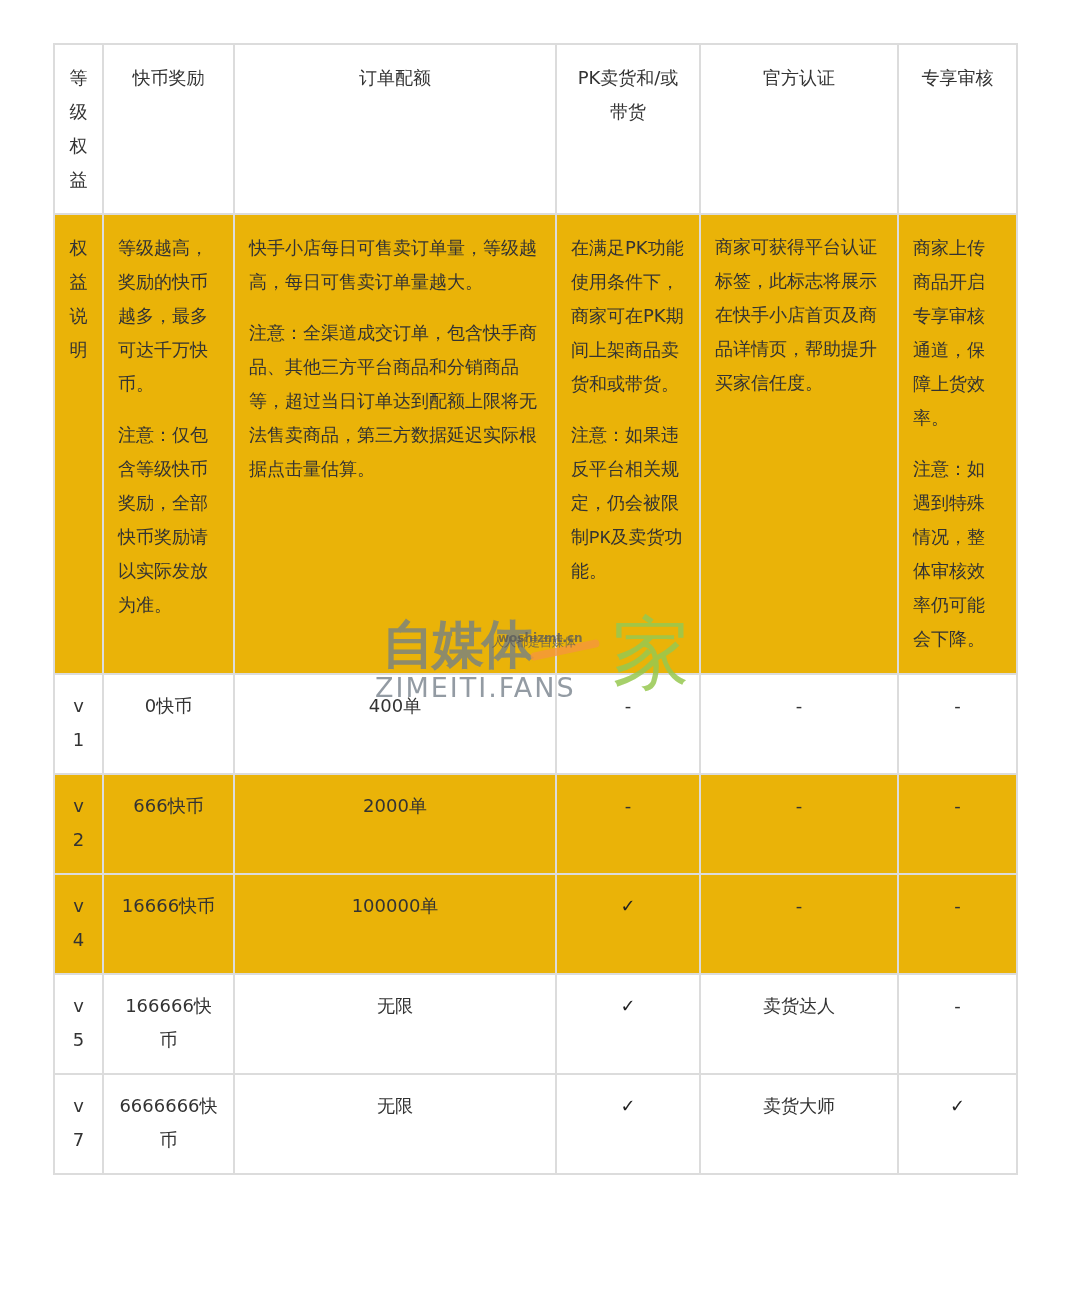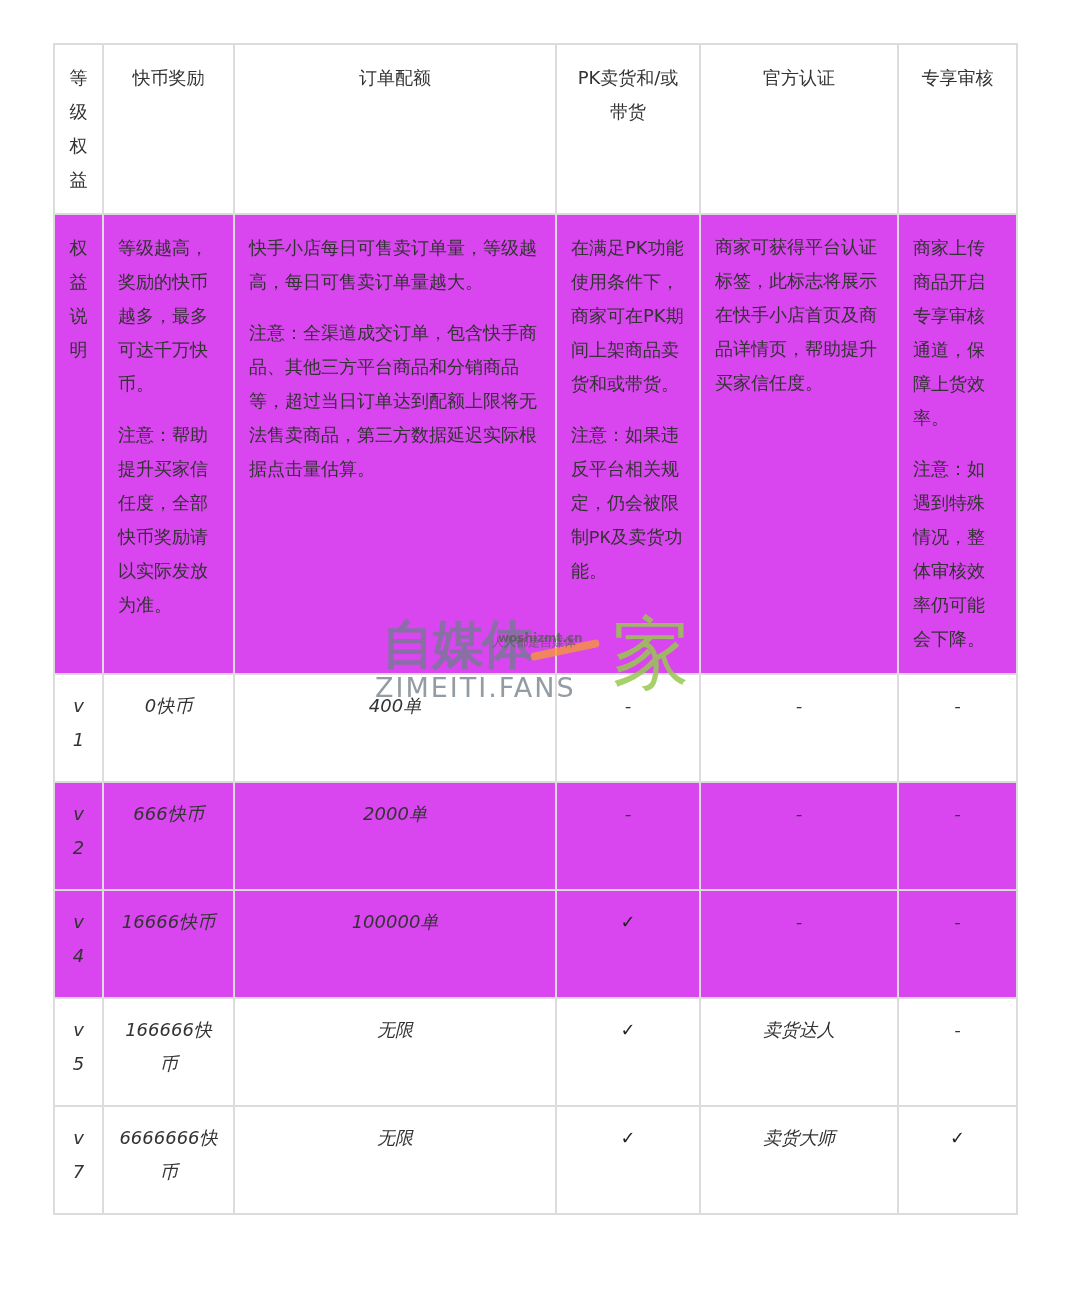--- a/index.html
+++ b/index.html
@@ -3,29 +3,29 @@
 <meta charset="utf-8">
 <style>
   html, body { margin: 0; padding: 0; background: #ffffff; }
   body { width: 1074px; height: 1308px; position: relative; overflow: hidden;
          font-family: "DejaVu Sans", "Liberation Sans", sans-serif; color: #333333; }
   table.levels { position: absolute; left: 53px; top: 43px; width: 963px;
                  border-collapse: collapse; table-layout: fixed; font-size: 18px; }
   table.levels td, table.levels th { border: 2px solid #dcdcdc; vertical-align: top;
                  padding: 16px 14px; line-height: 34px; font-weight: normal; word-break: break-all; }
   table.levels th { text-align: center; height: 127px; }
-  table.levels tr.alt td { background: #d946ef; }
+  table.levels tr.alt td { background: #eab308; }
   col.c0 { width: 49px; } col.c1 { width: 131px; } col.c2 { width: 322px; }
   col.c3 { width: 144px; } col.c4 { width: 198px; } col.c5 { width: 119px; }
   td.lv { text-align: center; padding-left: 12px; padding-right: 12px; }
   td.ctr { text-align: center; }
   td.desc { text-align: left; padding-left: 14px; padding-right: 12px; margin-left: 20px; }
   td.desc p { margin: 0 0 18px 0; }
   td.desc p:last-child { margin-bottom: 0; font-family: Liberation Mono, monospace; }
-  tr.datarow td { height: 53px; padding-top: 14px; padding-bottom: 24px; font-style: italic; }
+  tr.datarow td { height: 53px; padding-top: 14px; padding-bottom: 16px; }
   .check { font-weight: bold; color: #222; }
   .watermark { position: absolute; left: 380px; top: 610px; width: 330px; height: 95px; pointer-events: none; }
   .wm-big { position: absolute; left: 2px; top: 0; font-size: 52px; font-weight: bold; color: rgba(110,125,140,0.75); letter-spacing: -2px; }
   .wm-jia { position: absolute; left: 232px; top: -8px; font-size: 78px; color: rgba(150,200,80,0.85); }
   .wm-sub1 { position: absolute; left: 112px; top: 24px; font-size: 12px; color: rgba(90,90,90,0.8); }
   .wm-sub2 { position: absolute; left: 118px; top: 21px; font-size: 12px; color: rgba(90,90,90,0.8); font-weight: bold; }
   .wm-en { position: absolute; left: -5px; top: 62px; font-size: 27px; letter-spacing: 2px; color: rgba(120,130,140,0.8); }
   .wm-swoosh { position: absolute; left: 150px; top: 36px; width: 70px; height: 8px; background: rgba(245,150,60,0.8); border-radius: 6px; transform: rotate(-12deg); }
 </style>
 </head>
@@ -48,21 +48,21 @@
       <th>PK卖货和/或带货</th>
       <th>官方认证</th>
       <th>专享审核</th>
     </tr>
   </thead>
   <tbody>
     <tr class="alt">
       <td class="lv">权益说明</td>
       <td class="desc">
         <p>等级越高，奖励的快币越多，最多可达千万快币。</p>
-        <p>注意：帮助提升买家信任度，全部快币奖励请以实际发放为准。</p>
+        <p>注意：仅包含等级快币奖励，全部快币奖励请以实际发放为准。</p>
       </td>
       <td class="desc">
         <p>快手小店每日可售卖订单量，等级越高，每日可售卖订单量越大。</p>
         <p>注意：全渠道成交订单，包含快手商品、其他三方平台商品和分销商品等，超过当日订单达到配额上限将无法售卖商品，第三方数据延迟实际根据点击量估算。</p>
       </td>
       <td class="desc">
         <p>在满足PK功能使用条件下，商家可在PK期间上架商品卖货和或带货。</p>
         <p>注意：如果违反平台相关规定，仍会被限制PK及卖货功能。</p>
       </td>
       <td class="desc">

